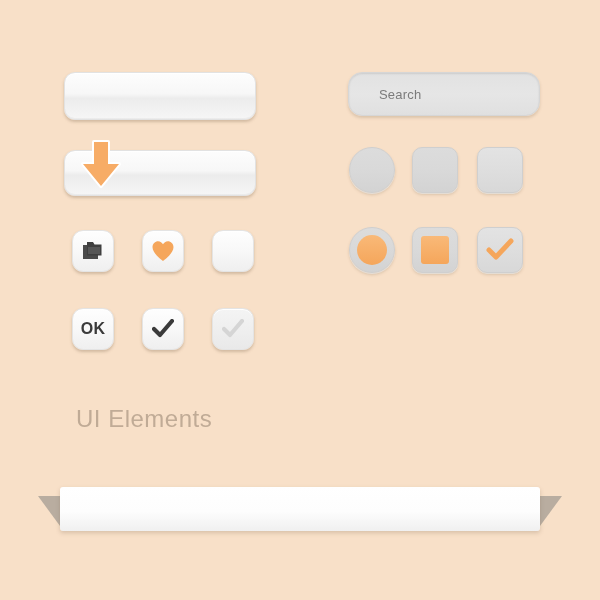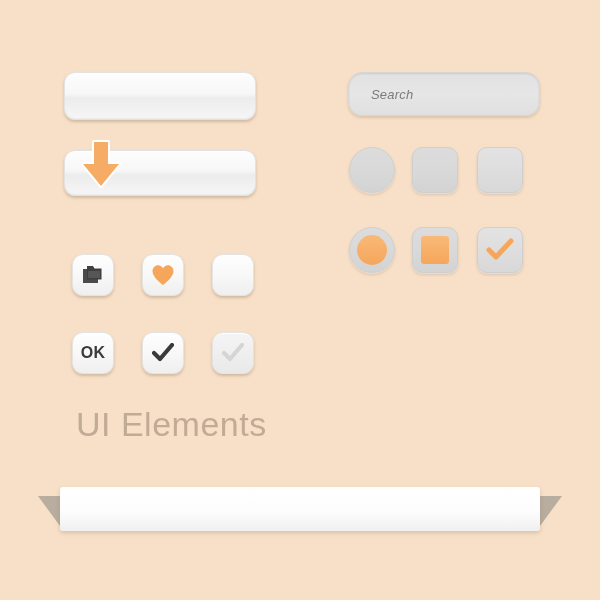--- a/index.html
+++ b/index.html
@@ -42,40 +42,38 @@
     box-sizing: border-box;
     box-shadow:
       0 2px 3px rgba(120, 95, 70, 0.22),
       0 1px 2px rgba(0,0,0,0.10) inset;
     display: flex;
     align-items: center;
   }
   .search-text {
     color: #7b7b7b;
     font-size: 13px;
-    padding-left: 22px;
+    padding-left: 30px;
     letter-spacing: 0.2px;
-    font-style: italic;
   }
 
   
   .sq-btn {
     width: 42px;
     height: 42px;
     border-radius: 11px;
     background: linear-gradient(to bottom, #fefefe 0%, #f8f8f8 50%, #efefef 100%);
     border: 1px solid #e4e4e4;
     box-sizing: border-box;
     box-shadow:
       0 2px 3px rgba(120, 95, 70, 0.30),
       0 1px 0 rgba(255,255,255,0.95) inset;
     display: flex;
     align-items: center;
     justify-content: center;
-    margin-top: 24px;
   }
   .sq-btn.dim {
     background: linear-gradient(to bottom, #f4f4f4 0%, #efefef 50%, #e9e9e9 100%);
   }
   .ok-text {
     font-size: 16px;
     font-weight: bold;
     color: #3a3a3a;
     letter-spacing: 0.3px;
   }
@@ -136,21 +134,21 @@
   .pill.normal {
     background: linear-gradient(to bottom, #ffffff 0%, #fbfbfb 50%, #ededed 100%);
     border: 1px solid #e0e0e0;
     box-shadow:
       0 3px 4px rgba(120, 95, 70, 0.30),
       0 1px 0 rgba(255,255,255,0.95) inset;
   }
 
   
   .title {
-    font-size: 34px;
+    font-size: 24px;
     color: #c0ab96;
     letter-spacing: 0.5px;
     white-space: nowrap;
   }
 
   
   .ribbon-body {
     background: linear-gradient(to bottom, #ffffff 0%, #fdfdfd 55%, #f0f0f0 100%);
     border-radius: 3px;
     box-shadow: 0 2px 4px rgba(120, 95, 70, 0.25);

